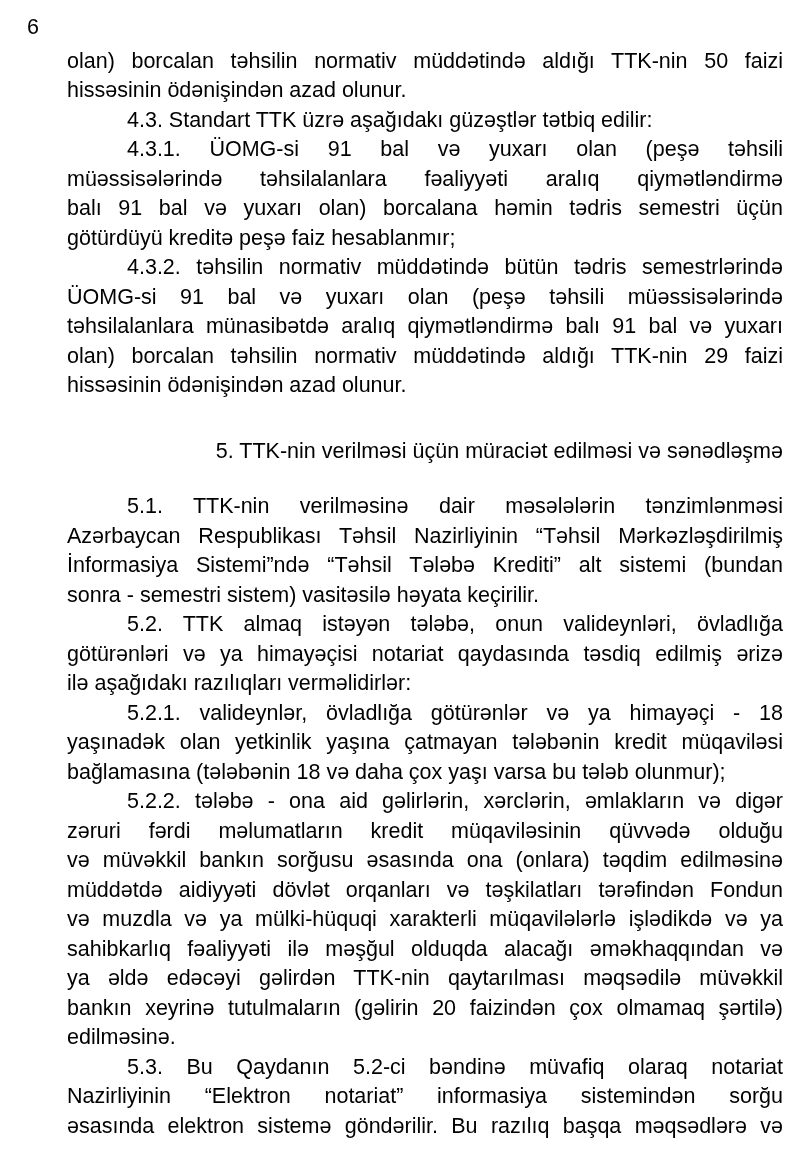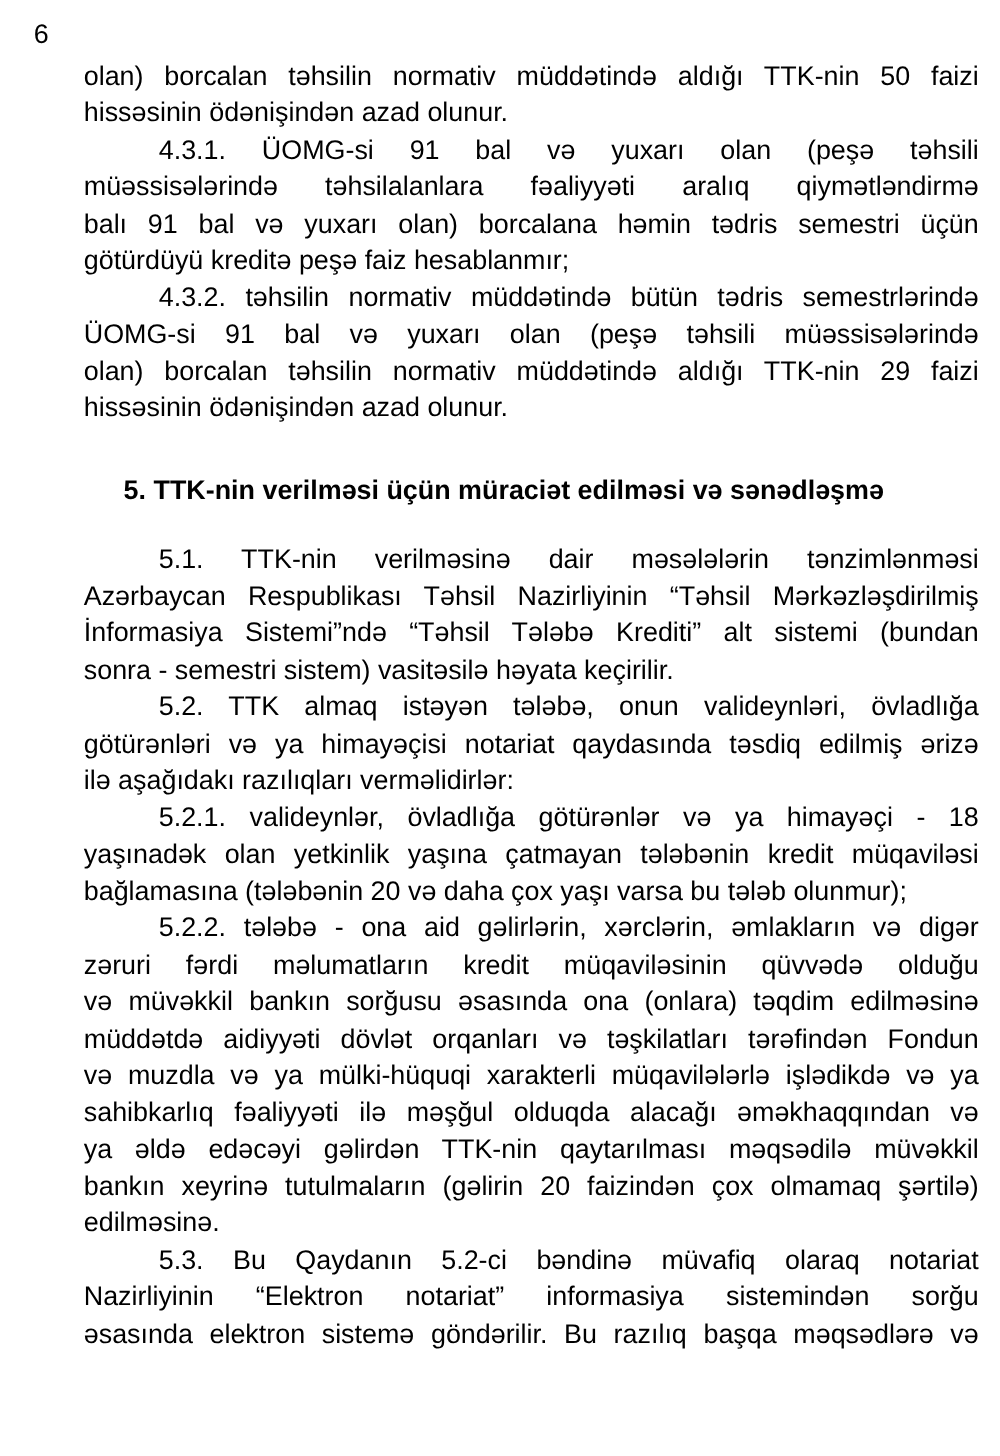--- a/index.html
+++ b/index.html
@@ -34,48 +34,52 @@
     -moz-text-align-last: justify;
   }
   .ln.end {
     text-align-last: left;
     -moz-text-align-last: left;
   }
   .ln.ind {
     text-indent: 60px;
   }
   .heading {
-    font-weight: 700;
-    text-align: center;
+    font-weight: 400;
+    text-align: right;
     margin: 36px 0 26px 0;
   }
 </style>
 </head>
 <body>
 
 <div class="page">
 
   <div class="page-number">6</div>
 
   <div class="para">
     <div class="ln">olan) borcalan təhsilin normativ müddətində aldığı TTK-nin 50 faizi</div>
     <div class="ln end">hissəsinin ödənişindən azad olunur.</div>
   </div>
 
+  <div class="para">
+    <div class="ln ind end">4.3. Standart TTK üzrə aşağıdakı güzəştlər tətbiq edilir:</div>
+  </div>
 
   <div class="para">
     <div class="ln ind">4.3.1. ÜOMG-si 91 bal və yuxarı olan (peşə təhsili</div>
     <div class="ln">müəssisələrində təhsilalanlara fəaliyyəti aralıq qiymətləndirmə</div>
     <div class="ln">balı 91 bal və yuxarı olan) borcalana həmin tədris semestri üçün</div>
     <div class="ln end">götürdüyü kreditə peşə faiz hesablanmır;</div>
   </div>
 
   <div class="para">
     <div class="ln ind">4.3.2. təhsilin normativ müddətində bütün tədris semestrlərində</div>
     <div class="ln">ÜOMG-si 91 bal və yuxarı olan (peşə təhsili müəssisələrində</div>
+    <div class="ln">təhsilalanlara münasibətdə aralıq qiymətləndirmə balı 91 bal və yuxarı</div>
     <div class="ln">olan) borcalan təhsilin normativ müddətində aldığı TTK-nin 29 faizi</div>
     <div class="ln end">hissəsinin ödənişindən azad olunur.</div>
   </div>
 
   <div class="heading">5. TTK-nin verilməsi üçün müraciət edilməsi və sənədləşmə</div>
 
   <div class="para">
     <div class="ln ind">5.1. TTK-nin verilməsinə dair məsələlərin tənzimlənməsi</div>
     <div class="ln">Azərbaycan Respublikası Təhsil Nazirliyinin “Təhsil Mərkəzləşdirilmiş</div>
     <div class="ln">İnformasiya Sistemi”ndə “Təhsil Tələbə Krediti” alt sistemi (bundan</div>
@@ -84,21 +88,21 @@
 
   <div class="para">
     <div class="ln ind">5.2. TTK almaq istəyən tələbə, onun valideynləri, övladlığa</div>
     <div class="ln">götürənləri və ya himayəçisi notariat qaydasında təsdiq edilmiş ərizə</div>
     <div class="ln end">ilə aşağıdakı razılıqları verməlidirlər:</div>
   </div>
 
   <div class="para">
     <div class="ln ind">5.2.1. valideynlər, övladlığa götürənlər və ya himayəçi - 18</div>
     <div class="ln">yaşınadək olan yetkinlik yaşına çatmayan tələbənin kredit müqaviləsi</div>
-    <div class="ln end">bağlamasına (tələbənin 20 və daha çox yaşı varsa bu tələb olunmur);</div>
+    <div class="ln end">bağlamasına (tələbənin 18 və daha çox yaşı varsa bu tələb olunmur);</div>
   </div>
 
   <div class="para">
     <div class="ln ind">5.2.2. tələbə - ona aid gəlirlərin, xərclərin, əmlakların və digər</div>
     <div class="ln">zəruri fərdi məlumatların kredit müqaviləsinin qüvvədə olduğu</div>
     <div class="ln">və müvəkkil bankın sorğusu əsasında ona (onlara) təqdim edilməsinə</div>
     <div class="ln">müddətdə aidiyyəti dövlət orqanları və təşkilatları tərəfindən Fondun</div>
     <div class="ln">və muzdla və ya mülki-hüquqi xarakterli müqavilələrlə işlədikdə və ya</div>
     <div class="ln">sahibkarlıq fəaliyyəti ilə məşğul olduqda alacağı əməkhaqqından və</div>
     <div class="ln">ya əldə edəcəyi gəlirdən TTK-nin qaytarılması məqsədilə müvəkkil</div>

